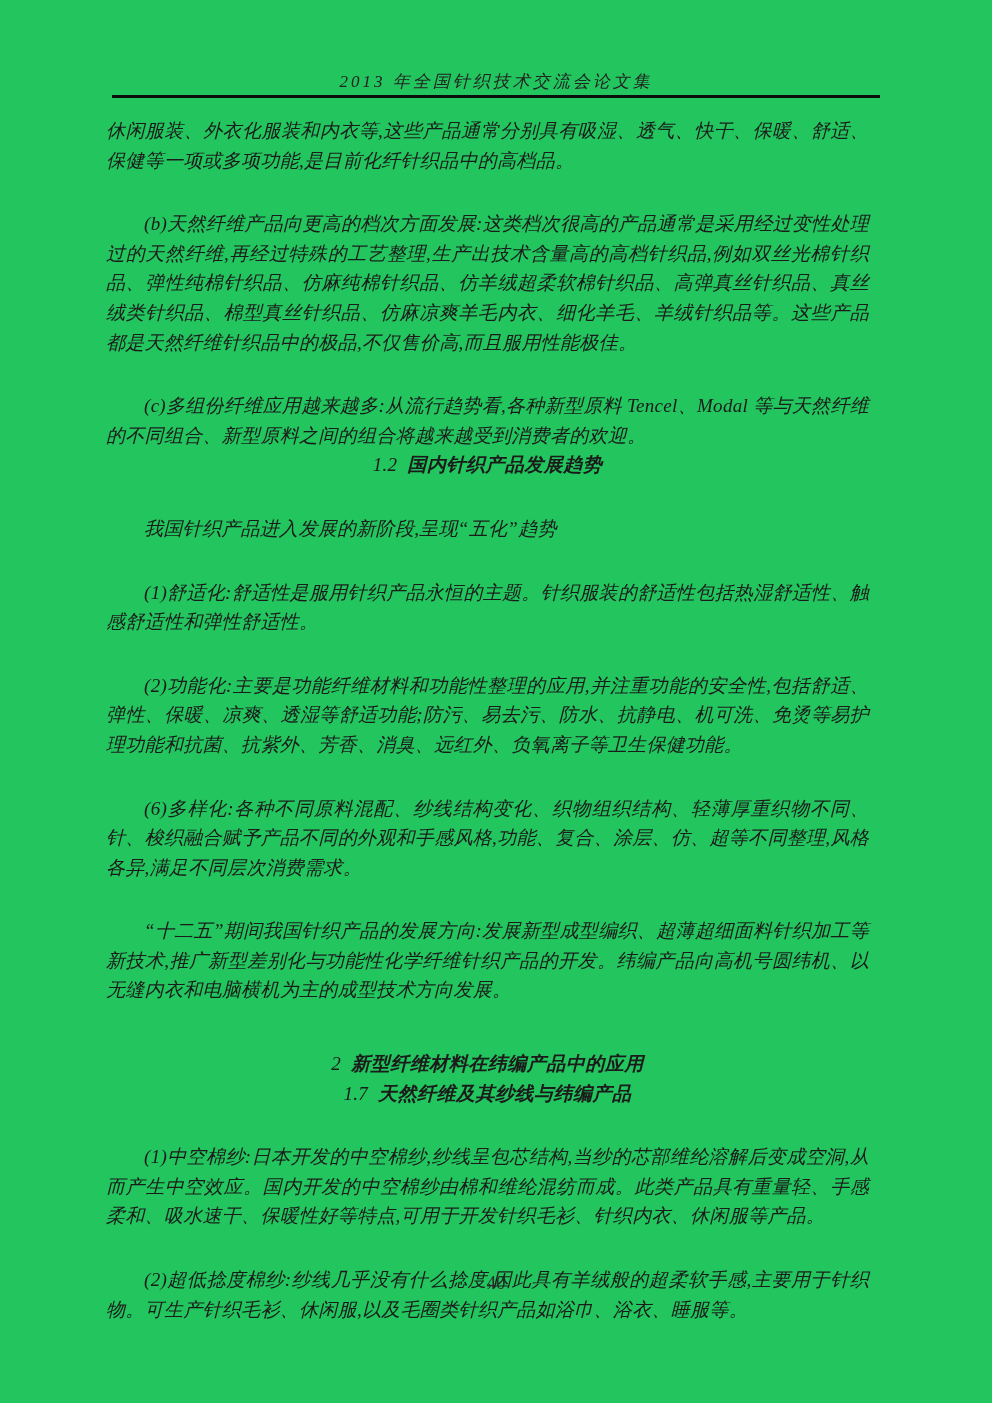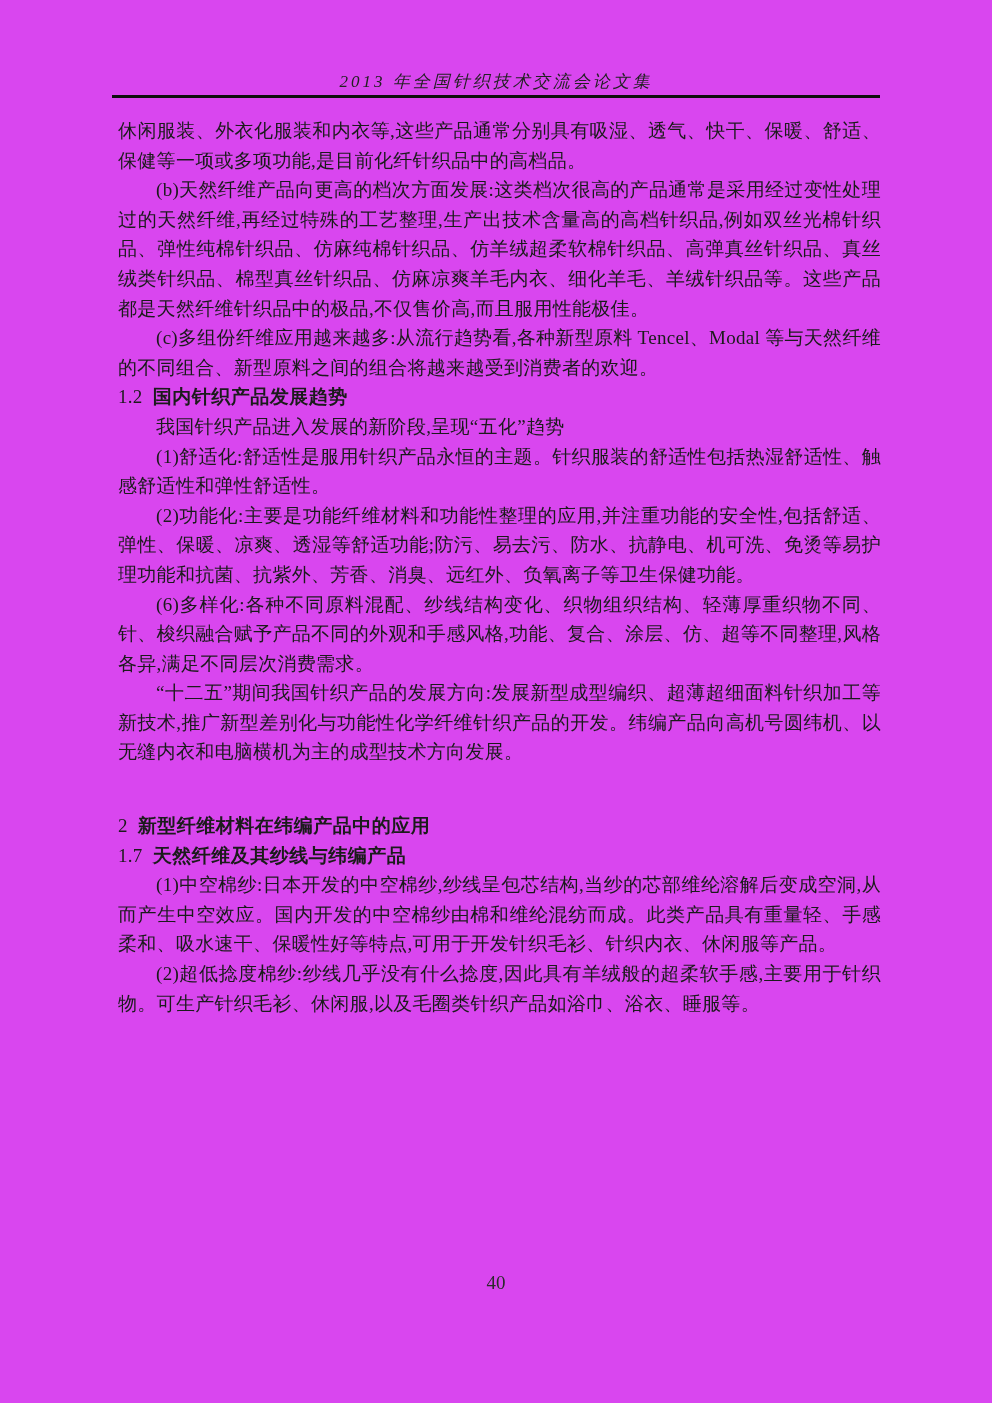--- a/index.html
+++ b/index.html
@@ -5,21 +5,21 @@
   html, body {
     margin: 0;
     padding: 0;
     background: #e8e8e8;
   }
   .page {
     position: relative;
     width: 992px;
     height: 1403px;
     margin: 0 auto;
-    background: #d946ef;
+    background: #22c55e;
     font-family: "Liberation Serif", "DejaVu Serif", serif;
     color: #1b1b1b;
     overflow: hidden;
   }
   .running-header {
     position: absolute;
     top: 70px;
     left: 113px;
     width: 766px;
     text-align: center;
@@ -32,38 +32,40 @@
     position: absolute;
     top: 95px;
     left: 112px;
     width: 768px;
     height: 3px;
     background: #0d0d0d;
   }
   .content {
     position: absolute;
     top: 116px;
-    left: 118px;
+    left: 106px;
     width: 763px;
     font-size: 19px;
     line-height: 29.6px;
     text-align: justify;
     letter-spacing: 0.3px;
+    font-style: italic;
   }
   .content p {
     margin: 0;
   }
   .content p.indent {
     text-indent: 2em;
+    margin-top: 34px;
   }
   .heading {
     margin: 0;
     font-size: 19px;
     line-height: 29.6px;
-    text-align: left;
+    text-align: center;
     font-weight: bold;
   }
   .heading .hnum {
     font-weight: normal;
     font-family: "Liberation Serif", "DejaVu Serif", serif;
     margin-right: 10px;
   }
   .heading .htext {
     font-family: "Liberation Sans", "DejaVu Sans", sans-serif;
     font-weight: bold;

